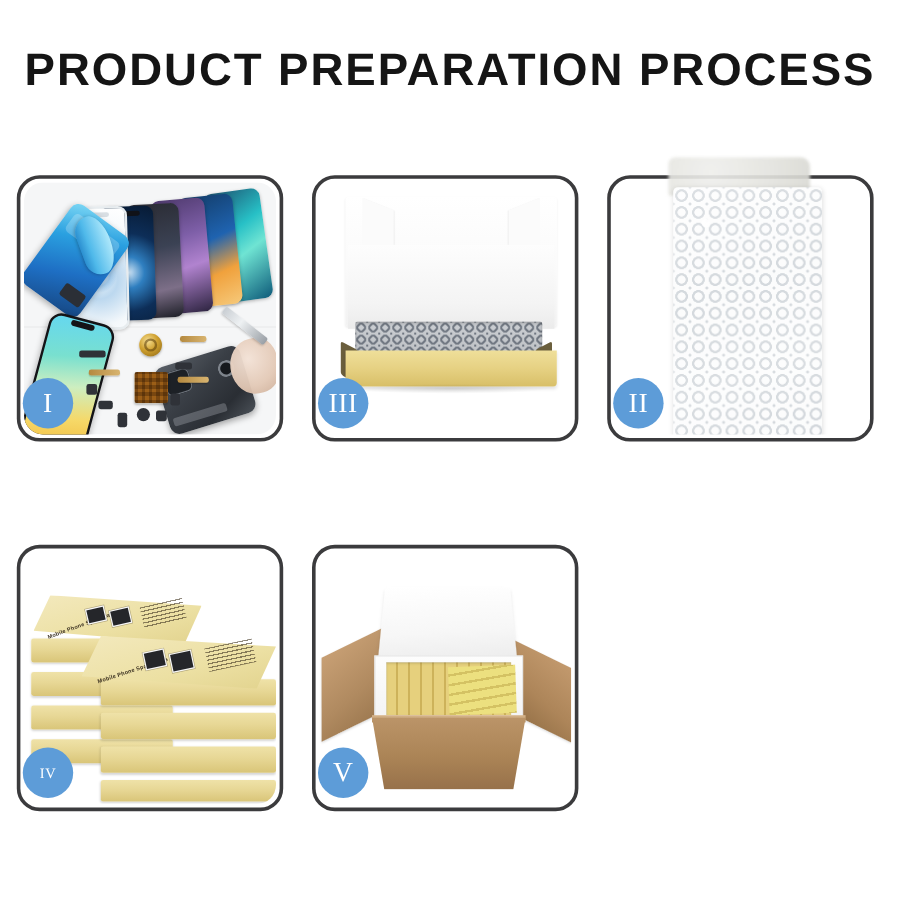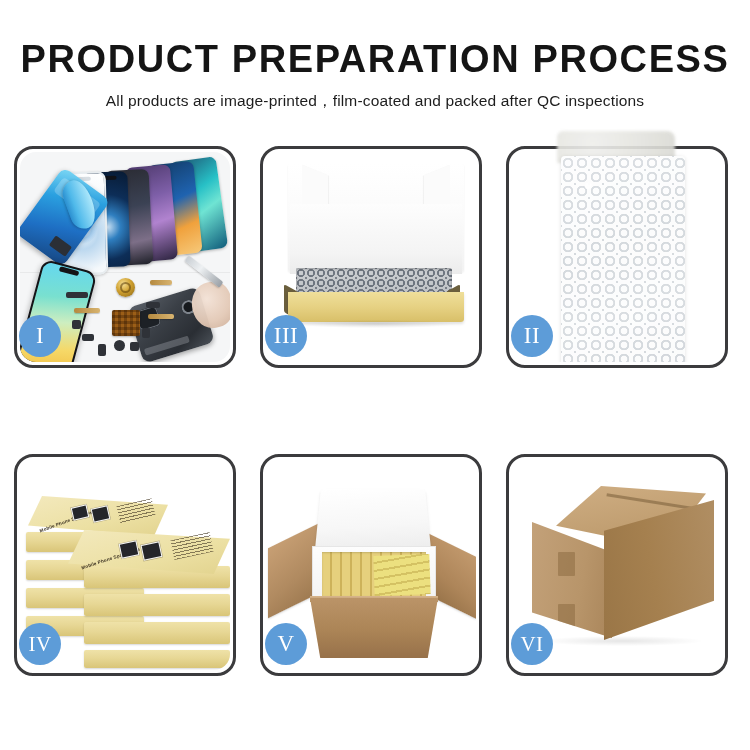--- a/index.html
+++ b/index.html
@@ -85,21 +85,21 @@
     border-radius: 50%;
     background: #5d9cd8;
     color: #ffffff;
     font-family: "Liberation Serif", serif;
     font-size: 23px;
     line-height: 42px;
     text-align: center;
     letter-spacing: 0.5px;
     z-index: 40;
   }
-  .badge.wide { font-size: 21px; }
+  .badge.wide { font-size: 12px; }
 
   
   .p1-bg { position:absolute; inset:0; background:#f5f6f7; }
   .p1-div { position:absolute; left:0; right:0; top:57%; height:1px; background:rgba(0,0,0,.05); }
 
   .scr {
     position: absolute;
     border-radius: 7px;
     box-shadow: 0 1px 3px rgba(0,0,0,.28);
     overflow: hidden;
@@ -456,21 +456,20 @@
   .c6-shadow{
     position:absolute; left:10px; bottom:-4px; width:160px; height:10px;
     background: radial-gradient(ellipse at center, rgba(0,0,0,.10), rgba(0,0,0,0) 72%);
   }
 </style>
 </head>
 <body>
 
 <div class="header">
   <h1 class="page-title">PRODUCT PREPARATION PROCESS</h1>
-  <p class="page-subtitle">All products are image-printed，film-coated and packed after QC inspections</p>
 </div>
 
 <div class="grid">
 
   <div class="panel">
     <div class="panel-clip">
       <div class="p1-bg"></div>
       <div class="p1-div"></div>
 
       <div class="scr scr-a"></div>
@@ -596,30 +595,14 @@
       <div class="c5-foamlid"></div>
       <div class="c5-foambox"></div>
       <div class="c5-yellow"></div>
       <div class="c5-yellow2"></div>
       <div class="c5-rim"></div>
       <div class="c5-body"></div>
     </div>
     <div class="badge">V</div>
   </div>
 
-  <div class="panel">
-    <div class="panel-clip">
-      <div class="c6">
-        <div class="c6-top">
-          <div class="c6-top-seam"></div>
-        </div>
-        <div class="c6-left">
-          <div class="c6-tape" style="left:26px; top:30px;"></div>
-          <div class="c6-tape" style="left:26px; top:82px;"></div>
-        </div>
-        <div class="c6-right"></div>
-        <div class="c6-shadow"></div>
-      </div>
-    </div>
-    <div class="badge wide">VI</div>
-  </div>
 
 </div>
 
 </body></html>

